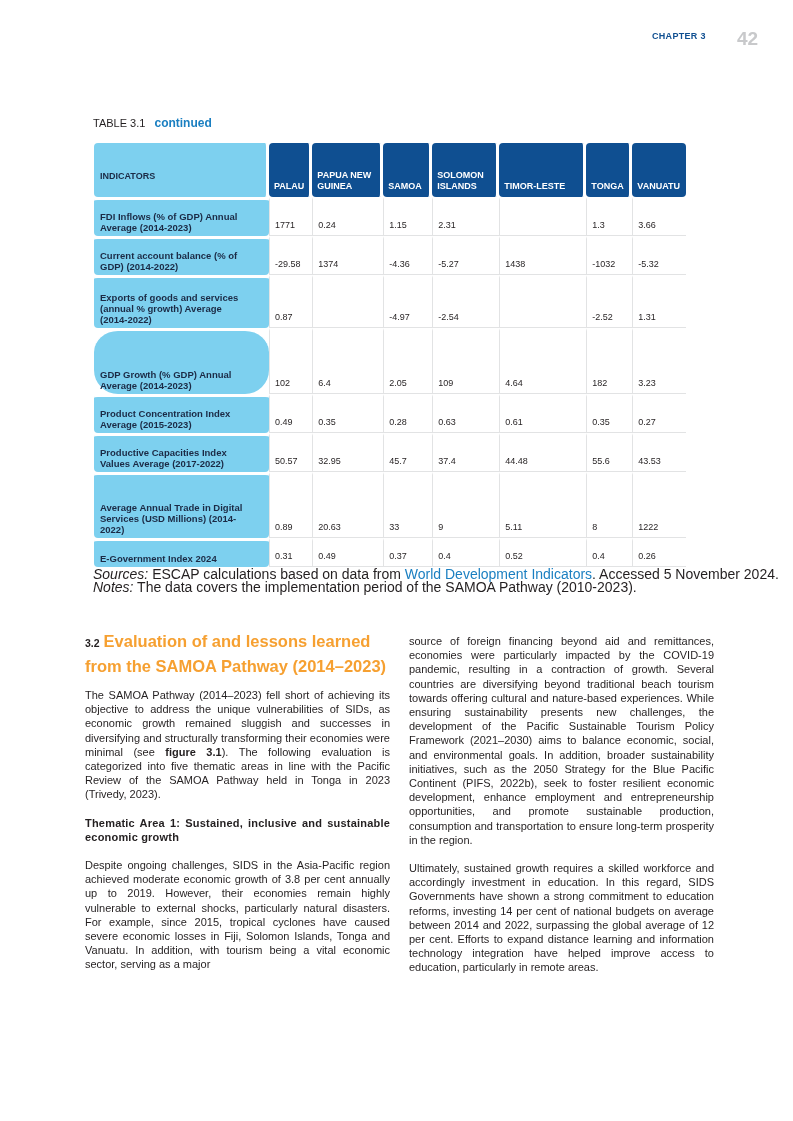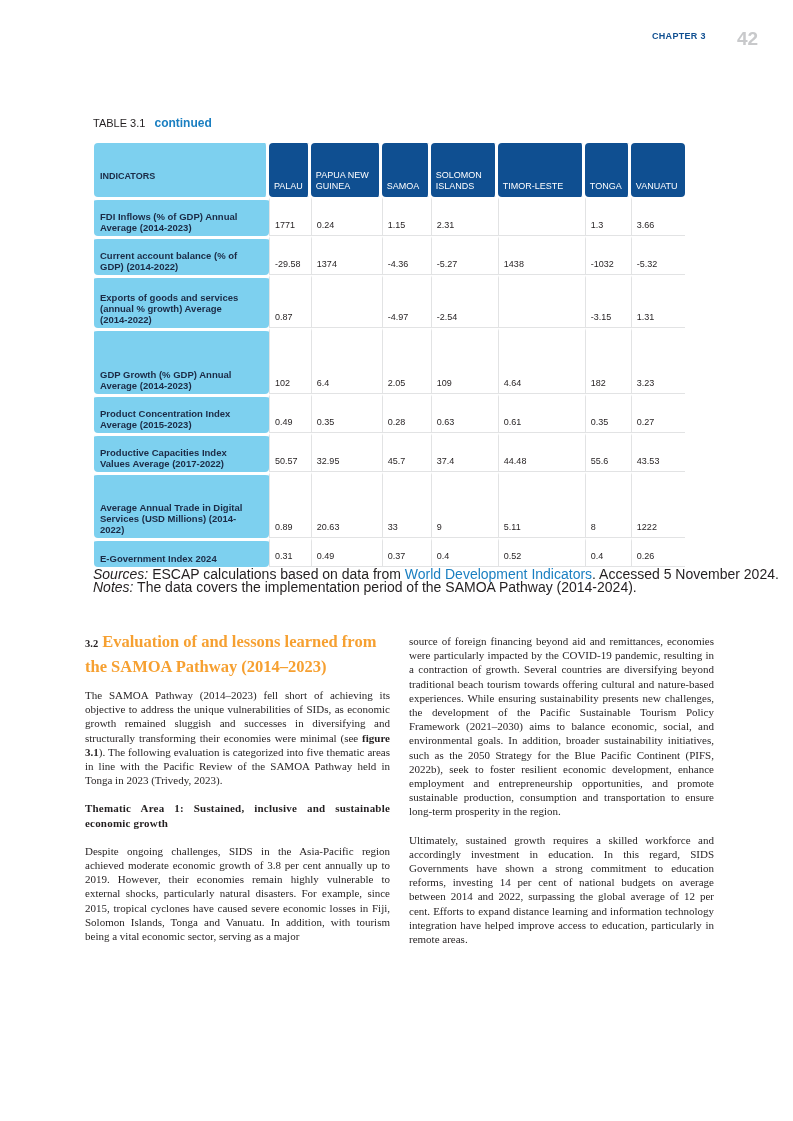--- a/index.html
+++ b/index.html
@@ -6,30 +6,30 @@
   body { width: 793px; height: 1121px; position: relative; overflow: hidden; font-family: "Liberation Sans", sans-serif; color: #231f20; }
 
   .chapter { position: absolute; top: 31px; left: 652px; font-size: 9px; font-weight: bold; color: #0f4f91; letter-spacing: 0.3px; }
   .pagenum { position: absolute; top: 28px; left: 737px; font-size: 19px; font-weight: bold; color: #c8c9cb; }
 
   .table-title { position: absolute; top: 116px; left: 93px; font-size: 11px; color: #231f20; }
   .table-title .cont { color: #1a7fc1; font-weight: bold; font-size: 12px; margin-left: 6px; }
 
   table.ind { position: absolute; top: 143px; left: 94px; border-collapse: separate; border-spacing: 0; font-size: 9.5px; }
   table.ind th, table.ind td { padding: 0; vertical-align: bottom; }
-  table.ind th.h { background: #0f4f91; color: #fff; font-size: 9px; font-weight: normal; text-align: left; padding: 0 5px 5px 5px; border-radius: 4px; border-right: 3px solid #fff; height: 38px; line-height: 11px; }
+  table.ind th.h { background: #0f4f91; color: #fff; font-size: 9px; font-weight: bold; text-align: left; padding: 0 5px 5px 5px; border-radius: 4px; border-right: 3px solid #fff; height: 38px; line-height: 11px; }
   table.ind th.hi { background: #7dd0ef; color: #1b2a45; font-size: 9px; font-weight: bold; text-align: left; padding: 0 6px 16px 6px; border-radius: 4px; border-right: 3px solid #fff; width: 149px; height: 38px; }
   table.ind td.lab { background: #7dd0ef; color: #1b2a45; font-weight: bold; font-size: 9.5px; line-height: 11px; padding: 3px 20px 3px 6px; border-radius: 4px; border-top: 3px solid #fff; width: 149px; vertical-align: bottom; }
   table.ind td.v { font-size: 9px; color: #231f20; padding: 0 5px 5px 5px; border-top: 3px solid #fff; border-bottom: 1px solid #e2e3e4; border-left: 1px solid #e2e3e4; vertical-align: bottom; }
 
   .notes { position: absolute; top: 568px; left: 93px; font-size: 14px; line-height: 13px; color: #231f20; }
   .notes i { font-style: italic; }
   .notes .link { color: #1a7fc1; }
 
-  .col { position: absolute; width: 305px; font-size: 11px; line-height: 14.2px; text-align: justify; color: #231f20; font-family: Liberation Serif, serif; }
+  .col { position: absolute; width: 305px; font-size: 11px; line-height: 14.2px; text-align: justify; color: #231f20; }
   .col p { margin: 0 0 14px 0; }
   .col1 { left: 85px; top: 630px; }
   .col2 { left: 409px; top: 634px; }
   .sec-title { font-size: 16.5px; line-height: 23px; font-weight: bold; color: #f6a031; margin: 0 0 10px 0; text-align: left; }
   .sec-title .num { font-size: 10.5px; color: #231f20; margin-right: 4px; }
   .subhead { font-weight: bold; font-size: 11px; letter-spacing: 0.2px; }
   b.fig { font-weight: bold; }
 </style>
 </head>
 <body>
@@ -76,25 +76,25 @@
         <td class="v">-1032</td>
         <td class="v">-5.32</td>
       </tr>
       <tr>
         <td class="lab" style="height: 44px;">Exports of goods and services (annual % growth) Average (2014-2022)</td>
         <td class="v">0.87</td>
         <td class="v"></td>
         <td class="v">-4.97</td>
         <td class="v">-2.54</td>
         <td class="v"></td>
-        <td class="v">-3.15</td>
+        <td class="v">-2.52</td>
         <td class="v">1.31</td>
       </tr>
       <tr>
-        <td class="lab" style="height: 57px;">GDP Growth (% GDP) Annual Average (2014-2023)</td>
+        <td class="lab" style="height: 57px; border-radius: 24px;">GDP Growth (% GDP) Annual Average (2014-2023)</td>
         <td class="v">102</td>
         <td class="v">6.4</td>
         <td class="v">2.05</td>
         <td class="v">109</td>
         <td class="v">4.64</td>
         <td class="v">182</td>
         <td class="v">3.23</td>
       </tr>
       <tr>
         <td class="lab" style="height: 30px;">Product Concentration Index Average (2015-2023)</td>
@@ -140,21 +140,21 @@
 </table>
 
 <div class="notes">
   <div>
     <i>Sources:</i>
     <span>ESCAP calculations based on data from</span>
     <span class="link">World Development Indicators</span><span>. Accessed 5 November 2024.</span>
   </div>
   <div>
     <i>Notes:</i>
-    <span>The data covers the implementation period of the SAMOA Pathway (2014-2024).</span>
+    <span>The data covers the implementation period of the SAMOA Pathway (2010-2023).</span>
   </div>
 </div>
 
 <div class="col col1">
   <div class="sec-title">
     <span class="num">3.2</span><span>Evaluation of and lessons learned from the SAMOA Pathway (2014–2023)</span>
   </div>
   <p><span>The SAMOA Pathway (2014–2023) fell short of achieving its objective to address the unique vulnerabilities of SIDs, as economic growth remained sluggish and successes in diversifying and structurally transforming their economies were minimal (see </span><b class="fig">figure 3.1</b><span>). The following evaluation is categorized into five thematic areas in line with the Pacific Review of the SAMOA Pathway held in Tonga in 2023 (Trivedy, 2023).</span></p>
   <p class="subhead">Thematic Area 1: Sustained, inclusive and sustainable economic growth</p>
   <p>Despite ongoing challenges, SIDS in the Asia-Pacific region achieved moderate economic growth of 3.8 per cent annually up to 2019. However, their economies remain highly vulnerable to external shocks, particularly natural disasters. For example, since 2015, tropical cyclones have caused severe economic losses in Fiji, Solomon Islands, Tonga and Vanuatu. In addition, with tourism being a vital economic sector, serving as a major</p>

